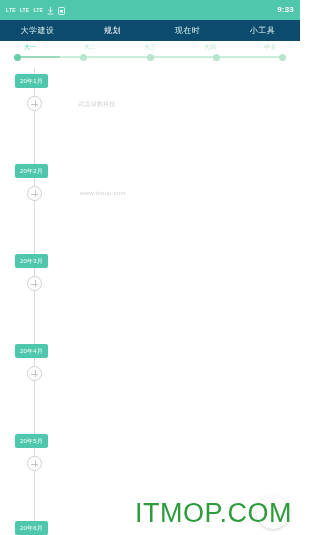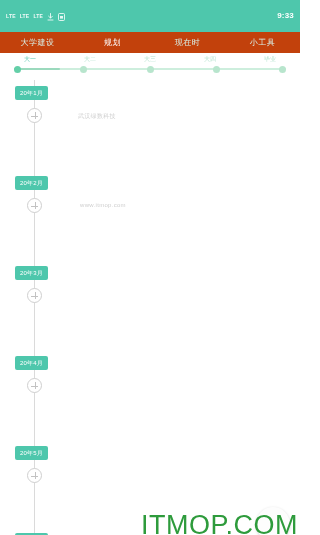--- a/index.html
+++ b/index.html
@@ -6,21 +6,21 @@
   html, body { width:300px; height:535px; }
   body {
     font-family:"Liberation Sans","DejaVu Sans",sans-serif;
     background:#ffffff;
     overflow:hidden;
     position:relative;
   }
 
   
   .statusbar{
-    height:32px;
+    height:20px;
     background:#4ec7ac;
     display:flex;
     align-items:center;
     padding:0 6px;
     color:#ffffff;
   }
   .sb-left{ display:flex; align-items:center; gap:4px; }
   .sb-right{ margin-left:auto; display:flex; align-items:center; gap:4px; }
   .lte{
     font-size:5px;
@@ -33,21 +33,21 @@
   .clock{
     font-size:8px;
     font-weight:700;
     letter-spacing:.2px;
     line-height:1;
   }
 
   
   .tabbar{
     height:21px;
-    background:#c2410c;
+    background:#0c4a6e;
     display:flex;
     align-items:center;
   }
   .tab{
     flex:1;
     text-align:center;
     font-size:8px;
     color:#d9f2ea;
     letter-spacing:.5px;
     line-height:1;
@@ -176,21 +176,21 @@
     position:absolute;
     right:10px;
     bottom:12px;
     width:34px; height:34px;
     border-radius:50%;
     background:#fdfdfd;
     box-shadow:0 1px 3px rgba(0,0,0,.18);
   }
   .brand{
     position:absolute;
-    right:2px;
+    right:8px;
     bottom:14px;
     font-size:27px;
     font-weight:400;
     color:#2e9b3c;
     letter-spacing:.5px;
     line-height:1;
     white-space:nowrap;
   }
 </style>
 </head>

